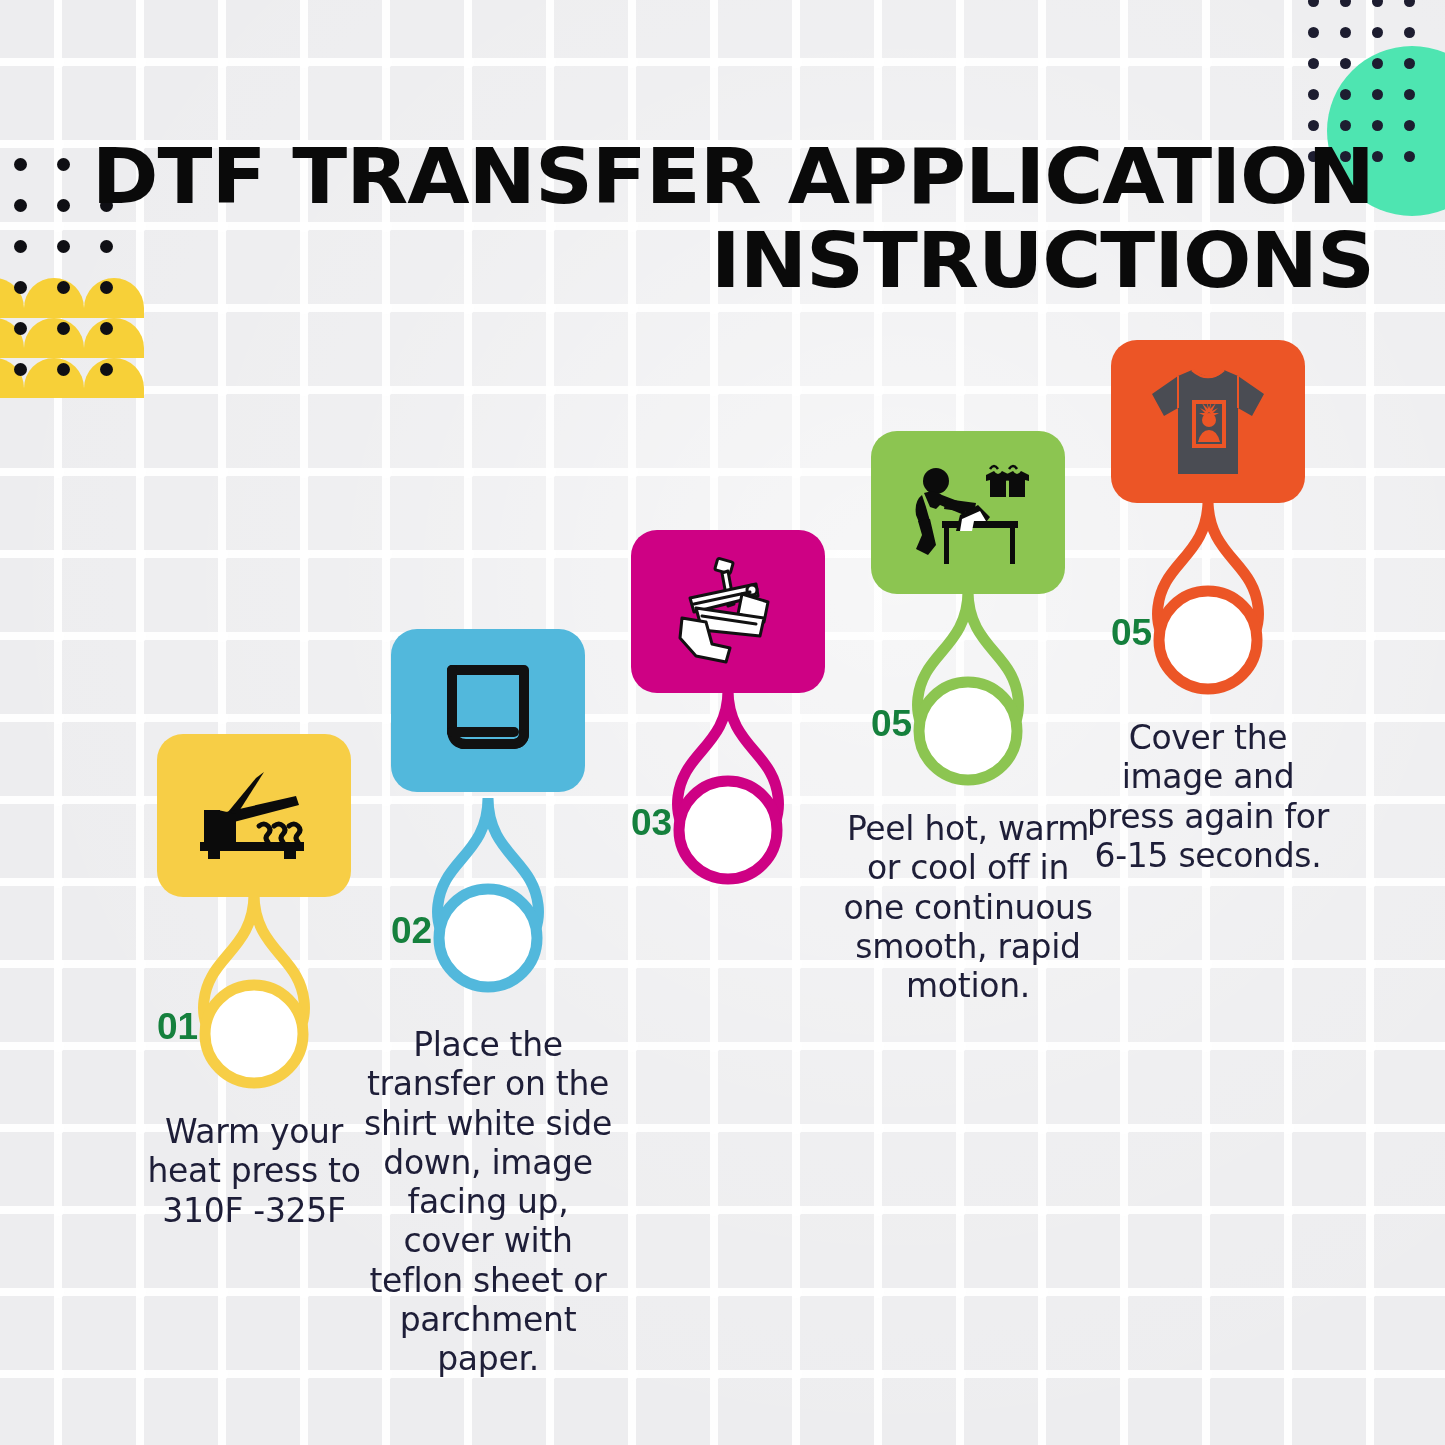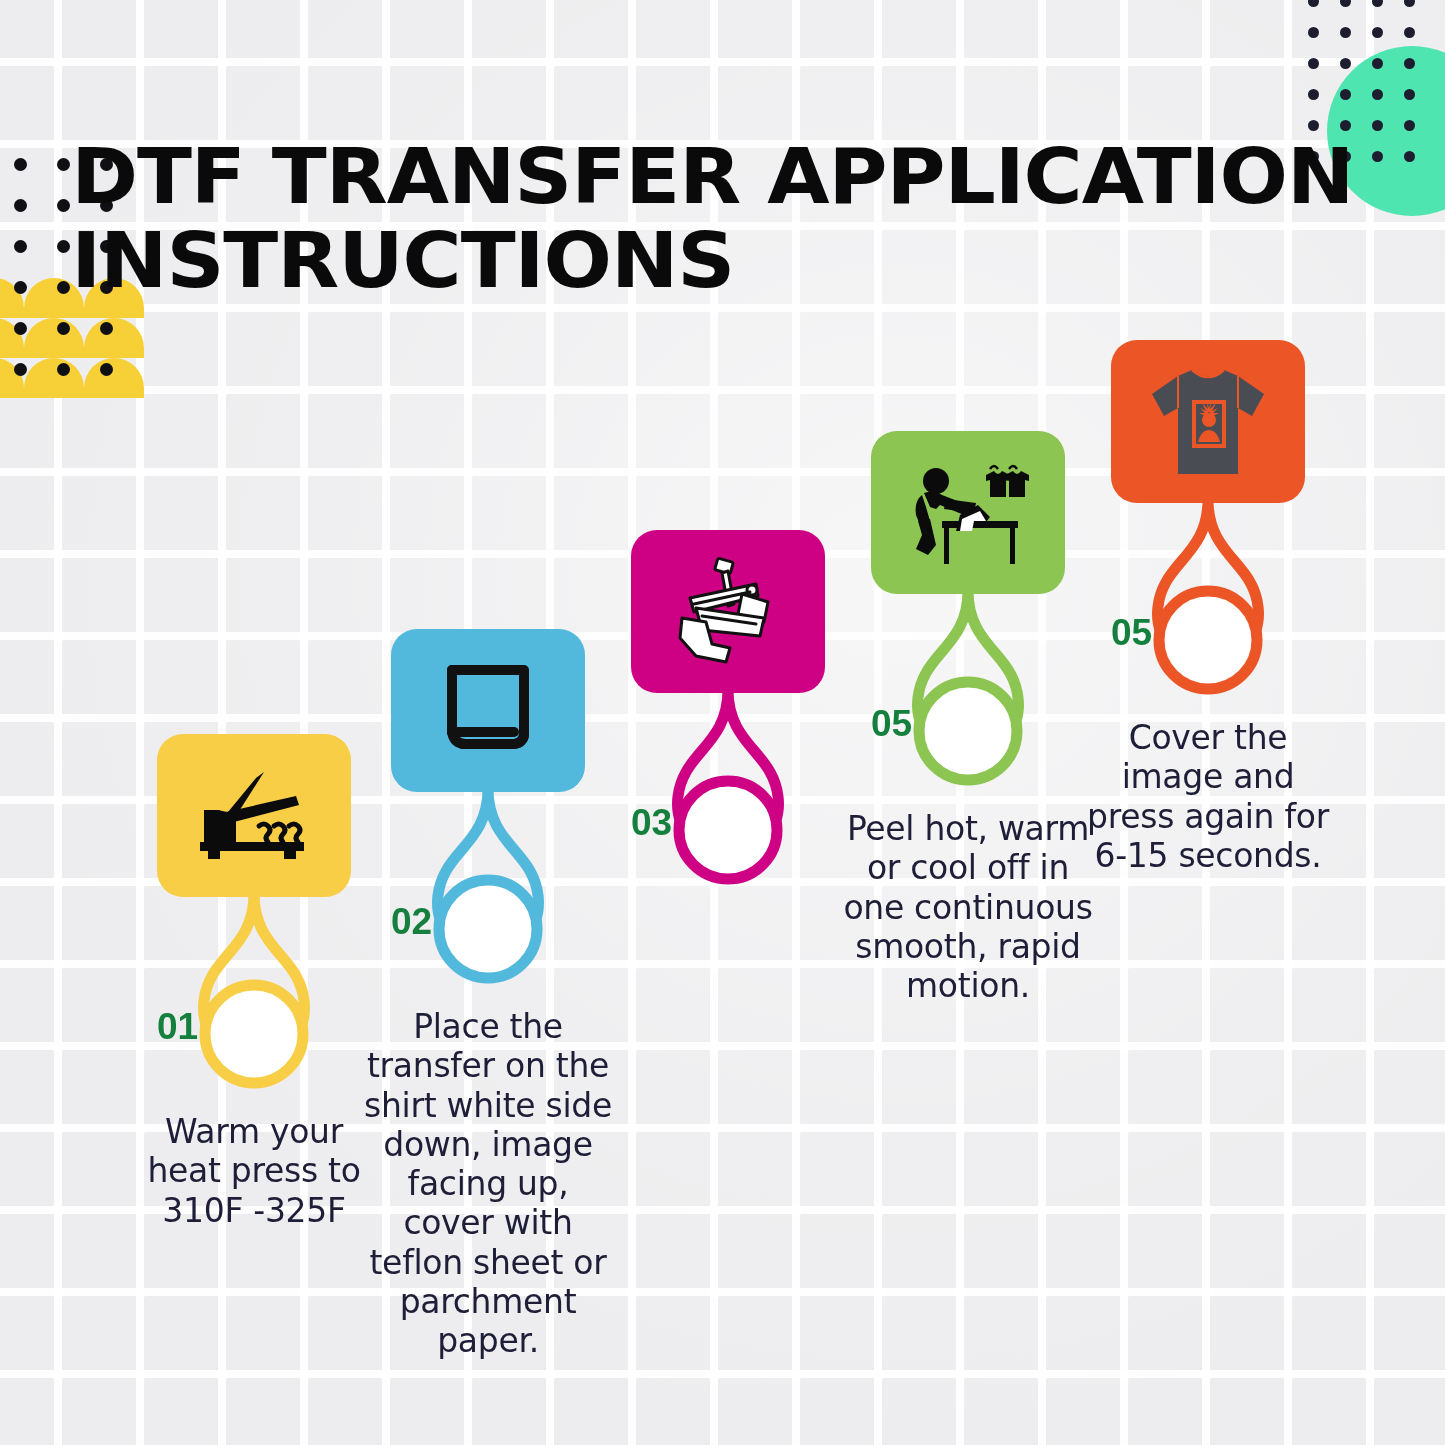--- a/index.html
+++ b/index.html
@@ -99,21 +99,21 @@
     border-radius: 50%;
     background: #4ee5b1;
     z-index: 3;
   }
 
   
   .title {
     position: absolute;
     left: 0; right: 0;
     top: 140px;
-    text-align: left;
+    text-align: right;
     z-index: 6;
     padding: 0 108px;
   }
   .title-line {
     display: block;
     font-family: "DejaVu Sans", sans-serif;
     font-weight: 700;
     font-size: 76px;
     line-height: 0.97;
     letter-spacing: -1px;
@@ -178,21 +178,21 @@
     font-family: "DejaVu Sans", sans-serif;
     font-size: 33px;
     line-height: 1.19;
     color: #1e1e38;
     font-weight: 400;
     letter-spacing: -0.3px;
   }
 
   
   #step-1 { left: 128px;  top: 734px; }
-  #step-2 { left: 362px;  top: 629px; }
+  #step-2 { left: 362px;  top: 629px; gap: 9px; }
   #step-3 { left: 602px;  top: 530px; }
   #step-4 { left: 842px;  top: 431px; }
   #step-5 { left: 1082px; top: 340px; }
 </style>
 </head>
 <body>
 
 <div id="poster">
 
   <div class="bg-grid"></div>

